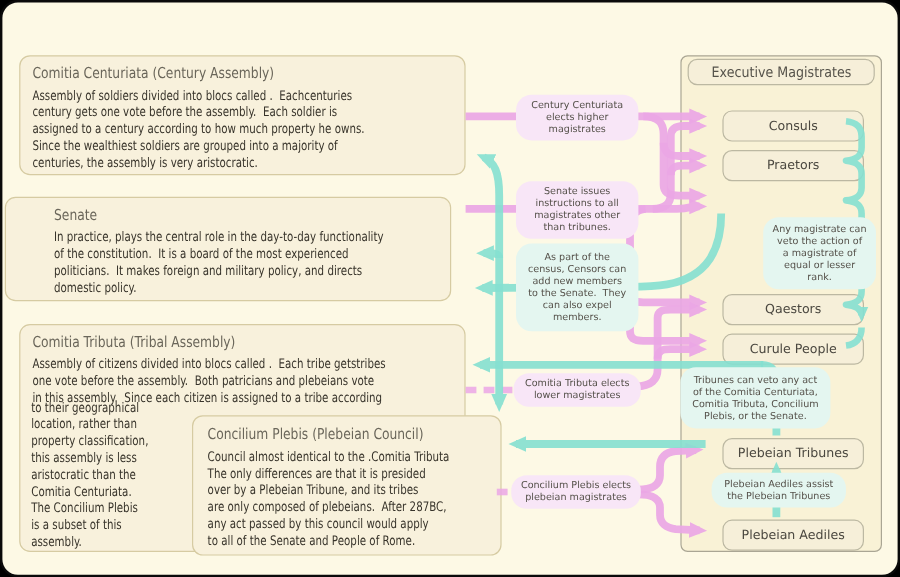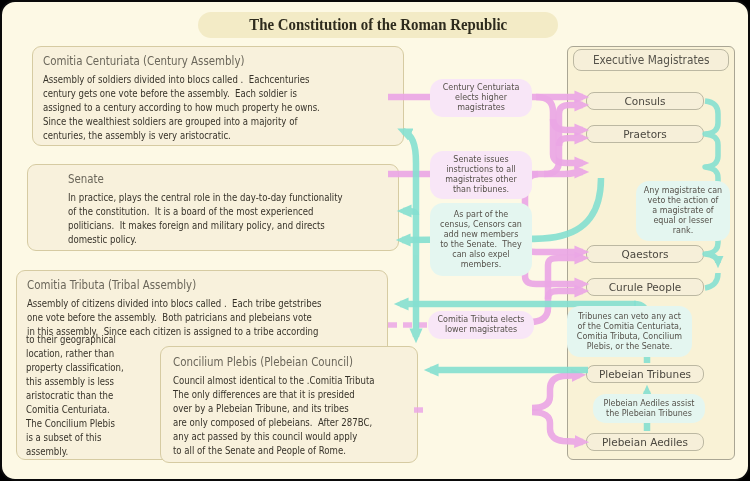--- a/index.html
+++ b/index.html
@@ -28,40 +28,40 @@
     padding:6px 10px;
   }
   .abox h2{
     margin:0 0 5px 0;font-size:12.5px;font-weight:normal;color:#6a665a;
     white-space:nowrap;transform:scaleX(.82);transform-origin:0 50%;
   }
   .btxt{
     font-size:11px;line-height:14px;color:#37332a;white-space:pre-wrap;
     transform:scaleX(.78);transform-origin:0 0;width:128%;
   }
-  .box-cc{left:14px;top:44px;width:372px;height:100px;margin-left:16px;}
-  .box-senate{left:25px;top:162px;width:372px;height:87px;padding-left:40px;}
+  .box-cc{left:14px;top:44px;width:372px;height:100px;}
+  .box-senate{left:2px;top:162px;width:372px;height:87px;padding-left:40px;}
   .box-ct{left:14px;top:268px;width:372px;height:190px;}
   .box-cp{left:158px;top:344px;width:258px;height:117px;padding:7px 12px;}
   .ct-side{left:24px;top:331px;width:176px;}
   
   .panel{
     left:565px;top:44px;width:168px;height:414px;box-sizing:border-box;
     background:var(--panel-fill,#f9f2d6);
     border:1px solid var(--panel-border,#aaa694);border-radius:6px;
   }
   .obox{
     box-sizing:border-box;background:var(--office-fill,#f6efd9);
     border:1px solid var(--office-border,#bcb8a2);border-radius:8px;
     display:flex;align-items:center;justify-content:center;
     font-size:10.5px;color:#4b4840;white-space:nowrap;
   }
   .panel-header{left:571px;top:47px;width:156px;height:22px;font-size:12px;color:#55524a;}
   .panel-header span{transform:scaleX(.88);}
-  .off{left:584px;width:118px;height:18px;}
+  .off{left:600px;width:118px;height:26px;}
   
   .bubble{
     box-sizing:border-box;border-radius:13px;
     display:flex;align-items:center;justify-content:center;text-align:center;
     font-size:8px;line-height:10px;color:#55514a;white-space:pre-wrap;
   }
   .bpink{background:var(--election-bubble,#f8e6f7);}
   .bteal{background:var(--veto-bubble,#e4f6f0);}
   .bub-cc{left:428px;top:77px;width:102px;height:38px;}
   .bub-sen{left:428px;top:149px;width:102px;height:48px;}
@@ -78,23 +78,20 @@
   .lt{fill:none;stroke:var(--veto-arrow,#85e0d1);stroke-width:6.5;stroke-linejoin:round;opacity:.9;}
   .ltb{fill:none;stroke:var(--veto-arrow,#85e0d1);stroke-width:5.5;stroke-linejoin:round;opacity:.9;}
   .mk-pink{fill:var(--election-arrow,#eba7e6);}
   .mk-teal{fill:var(--veto-arrow,#85e0d1);}
 </style>
 </head>
 <body>
 
 <div class="page">
 
-  <div class="abs title-pill">
-    <div class="title-text">The Constitution of the Roman Republic</div>
-  </div>
 
   <div class="abs abox box-cc">
     <h2>Comitia Centuriata (Century Assembly)</h2>
     <div class="btxt">Assembly of soldiers divided into blocs called .  Eachcenturies
 century gets one vote before the assembly.  Each soldier is
 assigned to a century according to how much property he owns.
 Since the wealthiest soldiers are grouped into a majority of
 centuries, the assembly is very aristocratic.</div>
   </div>
 
@@ -192,20 +189,22 @@
 magistrates other
 than tribunes.</div>
   <div class="abs bubble bteal bub-census">As part of the
 census, Censors can
 add new members
 to the Senate.  They
 can also expel
 members.</div>
   <div class="abs bubble bpink bub-ct">Comitia Tributa elects
 lower magistrates</div>
+  <div class="abs bubble bpink bub-cp">Concilium Plebis elects
+plebeian magistrates</div>
   <div class="abs bubble bteal bub-rank">Any magistrate can
 veto the action of
 a magistrate of
 equal or lesser
 rank.</div>
   <div class="abs bubble bteal bub-tveto">Tribunes can veto any act
 of the Comitia Centuriata,
 Comitia Tributa, Concilium
 Plebis, or the Senate.</div>
   <div class="abs bubble bteal bub-assist">Plebeian Aediles assist

